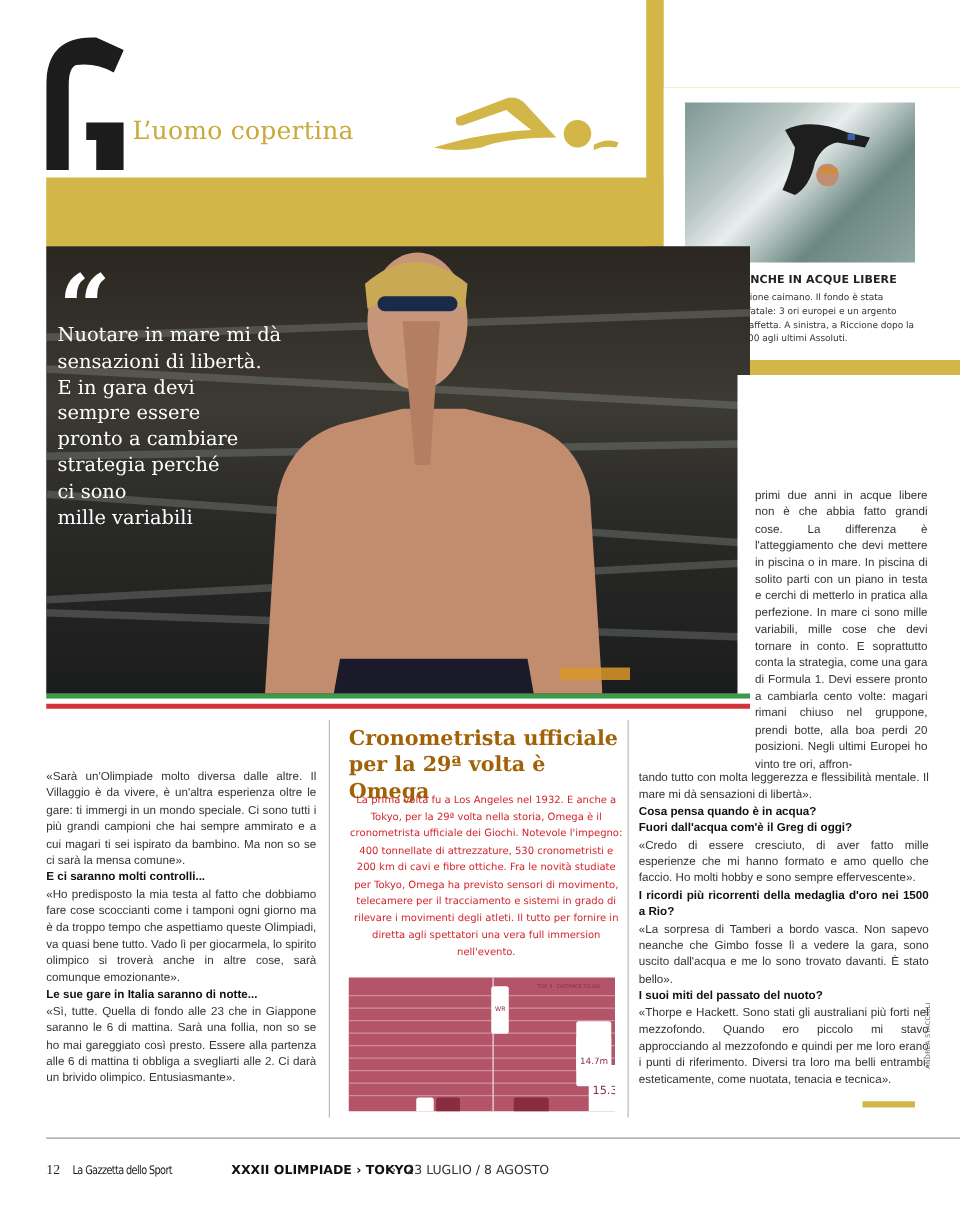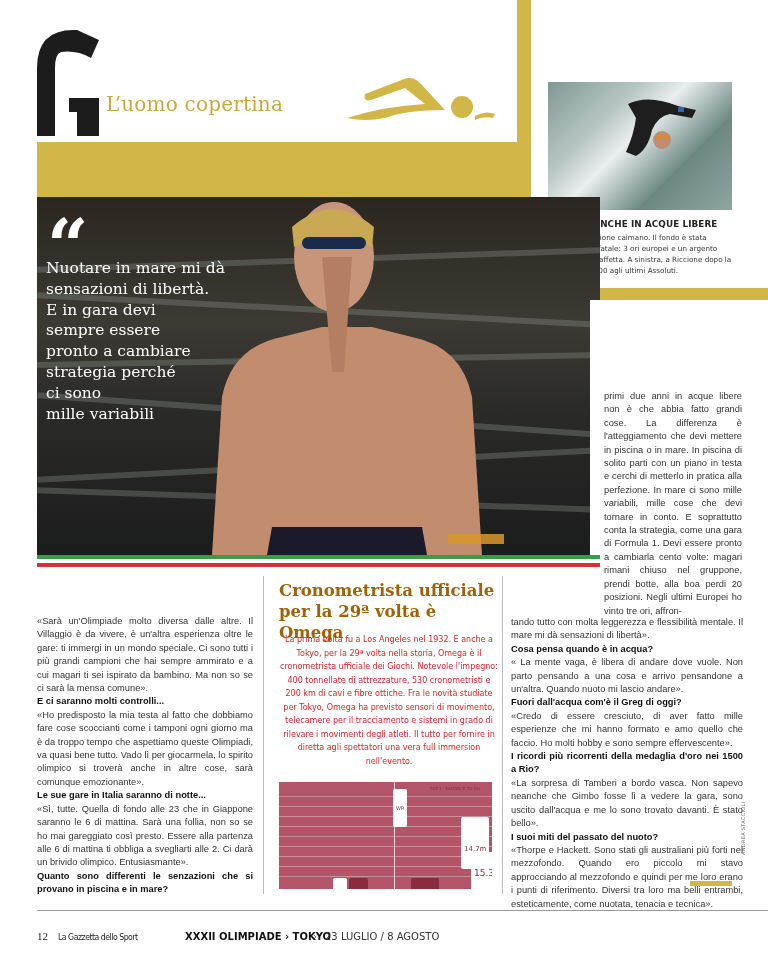--- a/index.html
+++ b/index.html
@@ -135,21 +135,20 @@
 </div>
 
 <div class="abs body-text right-top">primi due anni in acque libere non è che abbia fatto grandi cose. La differenza è l'atteggiamento che devi mettere in piscina o in mare. In piscina di solito parti con un piano in testa e cerchi di metterlo in pratica alla perfezione. In mare ci sono mille variabili, mille cose che devi tornare in conto. E soprattutto conta la strategia, come una gara di Formula 1. Devi essere pronto a cambiarla cento volte: magari rimani chiuso nel gruppone, prendi botte, alla boa perdi 20 posizioni. Negli ultimi Europei ho vinto tre ori, affron-</div>
 
 <div class="abs body-text col-left">
   <span class="a">«Sarà un'Olimpiade molto diversa dalle altre. Il Villaggio è da vivere, è un'altra esperienza oltre le gare: ti immergi in un mondo speciale. Ci sono tutti i più grandi campioni che hai sempre ammirato e a cui magari ti sei ispirato da bambino. Ma non so se ci sarà la mensa comune».</span>
   <span class="q">E ci saranno molti controlli...</span>
   <span class="a">«Ho predisposto la mia testa al fatto che dobbiamo fare cose scoccianti come i tamponi ogni giorno ma è da troppo tempo che aspettiamo queste Olimpiadi, va quasi bene tutto. Vado lì per giocarmela, lo spirito olimpico si troverà anche in altre cose, sarà comunque emozionante».</span>
   <span class="q">Le sue gare in Italia saranno di notte...</span>
   <span class="a">«Sì, tutte. Quella di fondo alle 23 che in Giappone saranno le 6 di mattina. Sarà una follia, non so se ho mai gareggiato così presto. Essere alla partenza alle 6 di mattina ti obbliga a svegliarti alle 2. Ci darà un brivido olimpico. Entusiasmante».</span>
-  <span class="q">Quanto sono differenti le senzazioni che si provano in piscina e in mare?</span>
 </div>
 
 <div class="abs divider div1"></div>
 <div class="abs divider div2"></div>
 
 <div class="abs omega-title">Cronometrista ufficiale per la 29ª volta è Omega</div>
 <div class="abs omega-text">La prima volta fu a Los Angeles nel 1932. E anche a Tokyo, per la 29ª volta nella storia, Omega è il cronometrista ufficiale dei Giochi. Notevole l'impegno: 400 tonnellate di attrezzature, 530 cronometristi e 200 km di cavi e fibre ottiche. Fra le novità studiate per Tokyo, Omega ha previsto sensori di movimento, telecamere per il tracciamento e sistemi in grado di rilevare i movimenti degli atleti. Il tutto per fornire in diretta agli spettatori una vera full immersion nell'evento.</div>
 <div class="abs omega-graphic">
   <div class="label-top">TOP 3 - DISTANCE TO GO</div>
   <div class="lane" style="top:14px;"></div>
@@ -168,21 +167,20 @@
   <div class="tag" style="left:160px;top:70px;font-size:9px;">15.3m</div>
   <div class="tag" style="left:22px;top:96px;font-size:4.5px;">WR</div>
   <div class="tag" style="left:38px;top:96px;font-size:4.5px;background:#8a2c40;color:#fff;">46.91</div>
   <div class="tag" style="left:100px;top:96px;font-size:4.5px;background:#8a2c40;color:#fff;">Ω OMEGA</div>
   <div class="tag" style="left:182px;top:96px;font-size:4.5px;">43.8</div>
 </div>
 
 <div class="abs body-text col-right">
   <span class="a">tando tutto con molta leggerezza e flessibilità mentale. Il mare mi dà sensazioni di libertà».</span>
   <span class="q">Cosa pensa quando è in acqua?</span>
-  <span class="a">« La mente vaga, è libera di andare dove vuole. Non parto pensando a una cosa e arrivo pensandone a un'altra. Quando nuoto mi lascio andare».</span>
   <span class="q">Fuori dall'acqua com'è il Greg di oggi?</span>
   <span class="a">«Credo di essere cresciuto, di aver fatto mille esperienze che mi hanno formato e amo quello che faccio. Ho molti hobby e sono sempre effervescente».</span>
   <span class="q">I ricordi più ricorrenti della medaglia d'oro nei 1500 a Rio?</span>
   <span class="a">«La sorpresa di Tamberi a bordo vasca. Non sapevo neanche che Gimbo fosse lì a vedere la gara, sono uscito dall'acqua e me lo sono trovato davanti. È stato bello».</span>
   <span class="q">I suoi miti del passato del nuoto?</span>
   <span class="a">«Thorpe e Hackett. Sono stati gli australiani più forti nel mezzofondo. Quando ero piccolo mi stavo approcciando al mezzofondo e quindi per me loro erano i punti di riferimento. Diversi tra loro ma belli entrambi, esteticamente, come nuotata, tenacia e tecnica».</span>
 </div>
 
 <div class="abs end-bar"></div>
 <div class="abs credit">ANDREA STACCIOLI</div>

